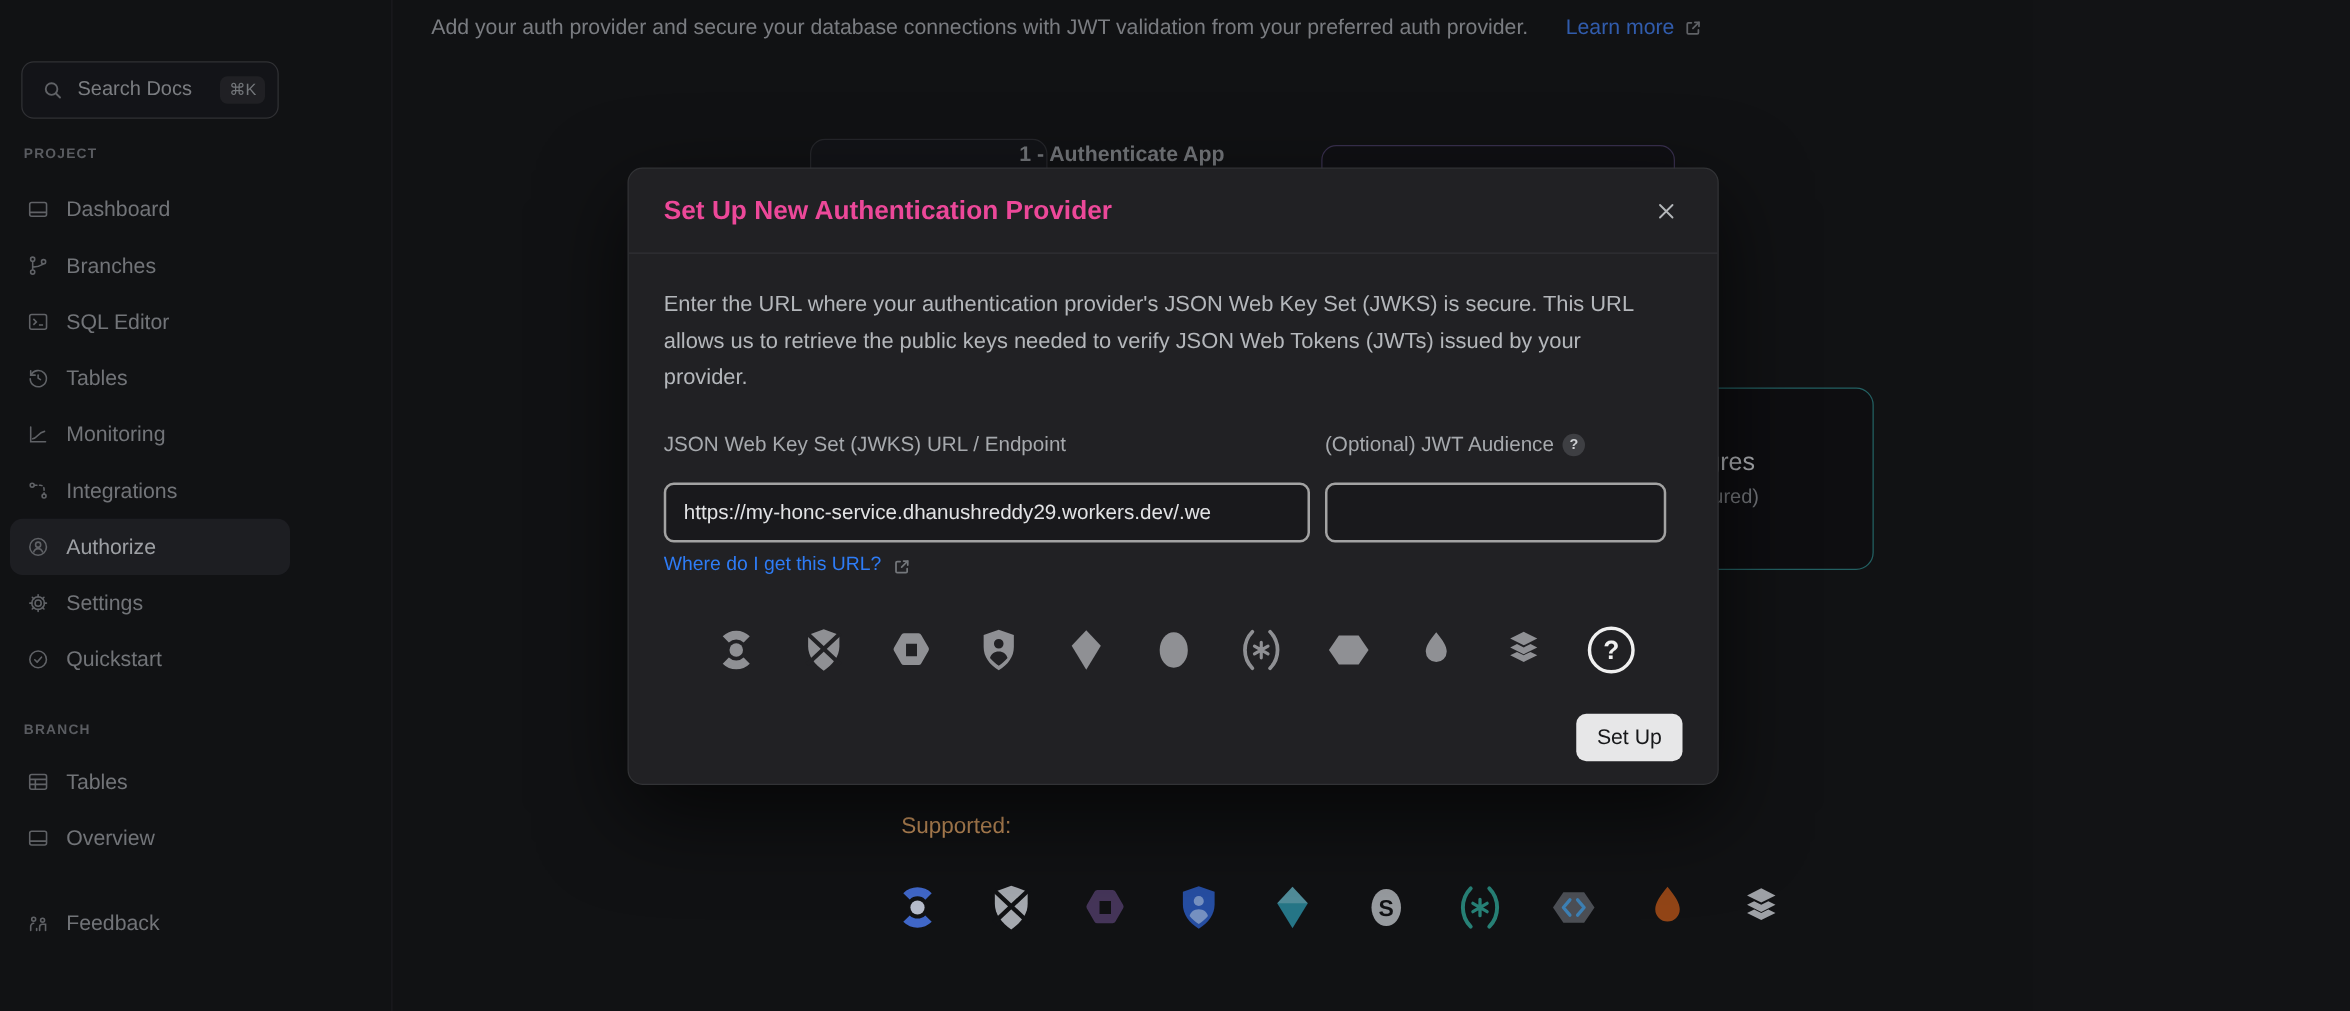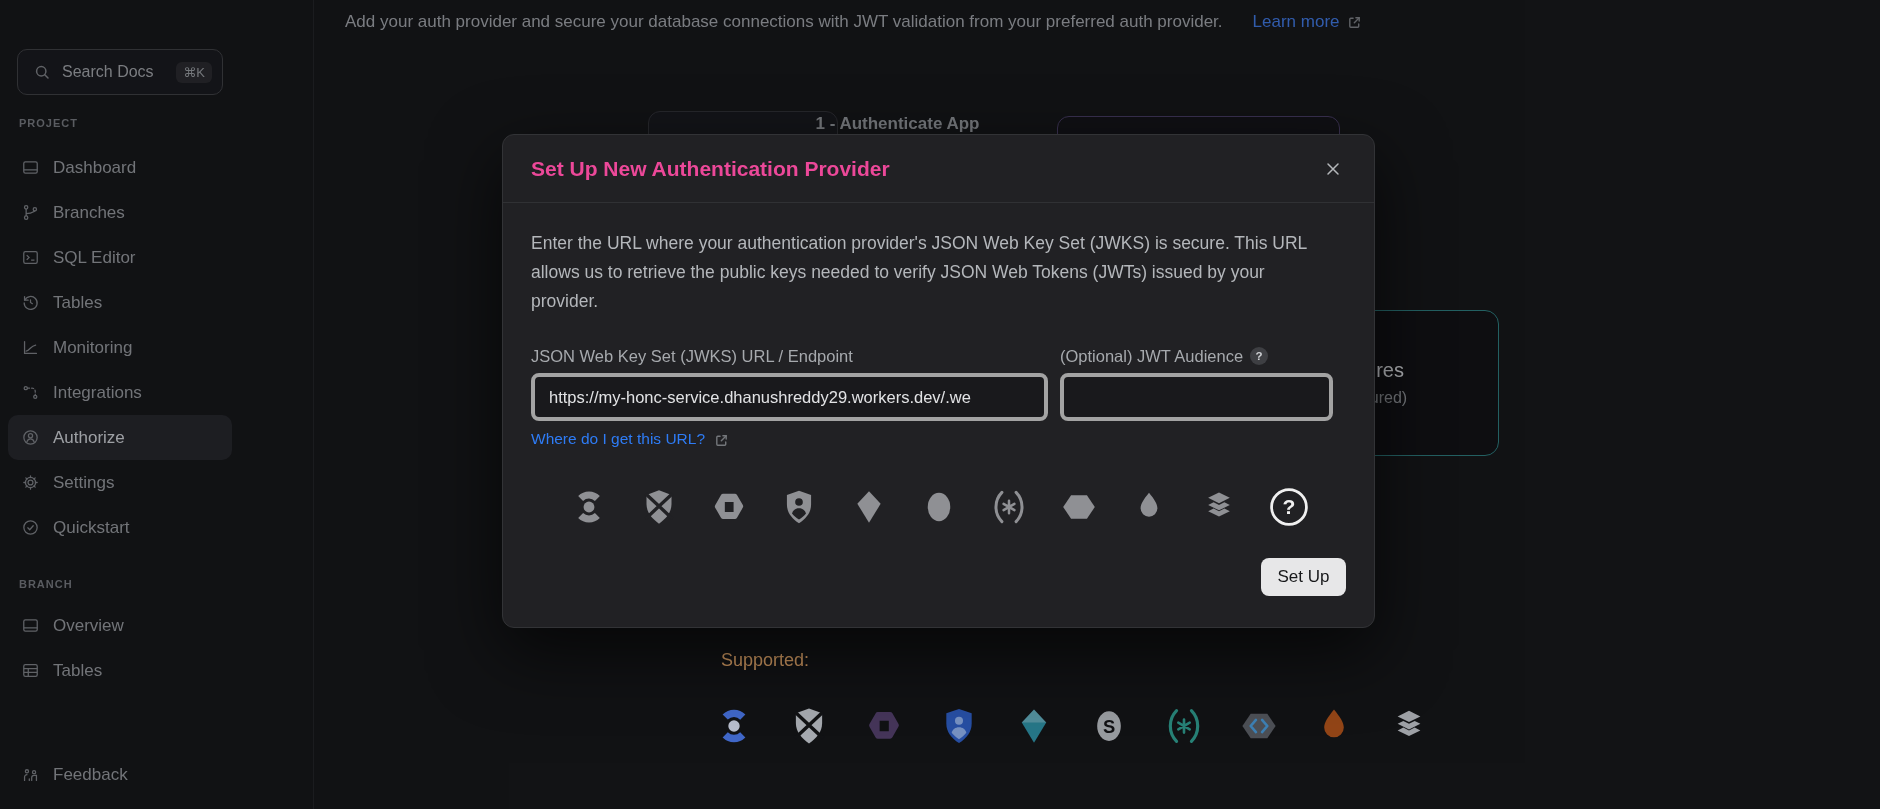--- a/index.html
+++ b/index.html
@@ -16,21 +16,21 @@
   .search .grow{flex:1;}
   .kbd{background:#26272a;color:#8d9094;border-radius:6px;font-size:13px;padding:3px 7px;}
   .sec-label{position:absolute;left:19px;font-size:11px;letter-spacing:.09em;color:#6d7074;font-weight:600;}
   .nav{position:absolute;left:8px;top:145px;width:224px;}
   .nav.branch{top:603px;}
   .item{height:45px;display:flex;align-items:center;gap:13px;padding:0 12px;
     border-radius:10px;font-size:17px;color:#8a8d91;cursor:pointer;}
   .item.active{background:#232428;color:#bfc2c6;}
   .ic{display:flex;align-items:center;justify-content:center;width:20px;height:20px;color:#74777b;}
   .ic svg{display:block;}
-  .feedback-item{position:absolute;left:8px;top:752px;width:224px;}
+  .feedback-item{position:absolute;left:8px;top:716px;width:224px;}
 
   
   .vdivider{position:absolute;left:313px;top:0;width:1px;height:809px;background:#202124;}
   .top-note{position:absolute;left:345px;top:12px;font-size:17px;color:#94979b;display:flex;gap:6px;align-items:center;white-space:nowrap;}
   .top-note a{color:#3b6fd0;text-decoration:none;display:inline-flex;align-items:center;gap:5px;cursor:pointer;padding-left:24px;}
   .bg-card{position:absolute;border-radius:12px;background:#17181b;}
   .card-left{left:648px;top:111px;width:190px;height:60px;border:1px solid #2e2f33;}
   .card-right{left:1057px;top:116px;width:283px;height:60px;border:1px solid #453a5e;background:#131316;}
   .step-label{position:absolute;left:775px;top:114px;width:245px;font-size:17px;font-weight:600;color:#8d9094;text-align:center;white-space:nowrap;}
   .pg-card{position:absolute;left:1230px;top:310px;width:269px;height:146px;border:1px solid #2a7576;
@@ -50,21 +50,21 @@
   .m-header{height:68px;display:flex;align-items:center;justify-content:space-between;
     padding:0 28px;border-bottom:1px solid #303134;}
   .m-title{font-size:21px;font-weight:600;color:#ec4899;}
   .m-close{width:26px;height:26px;display:flex;align-items:center;justify-content:center;color:#b4b7ba;cursor:pointer;}
   .m-body{padding:0 28px;}
   .m-desc{margin-top:26px;max-width:778px;font-size:17.5px;line-height:29px;color:#b4b7bb;}
   .form-row{margin-top:30px;display:flex;gap:12px;}
   .field-label{font-size:16.5px;color:#a6a9ad;height:20px;display:flex;align-items:center;gap:7px;}
   .q-badge{width:18px;height:18px;border-radius:50%;background:#3e3f43;color:#cfd1d4;
     font-size:11.5px;font-weight:700;display:inline-flex;align-items:center;justify-content:center;cursor:pointer;}
-  .tb{margin-top:7px;height:48px;border-radius:8px;border:4px solid #a3a3a3;background:#19191c;
+  .tb{margin-top:20px;height:48px;border-radius:8px;border:2px solid #a3a3a3;background:#19191c;
     color:#e2e3e5;font-size:16.5px;padding:0 14px;width:100%;outline:none;
     font-family:"Liberation Sans","DejaVu Sans",sans-serif;}
   .w-jwks{width:517px;}
   .w-aud{width:273px;}
   .help-link{margin-top:9px;font-size:15.5px;color:#2e7cf6;font-weight:500;display:inline-flex;align-items:flex-start;gap:6px;cursor:pointer;}
   .m-providers{margin-top:35px;display:flex;gap:26px;justify-content:center;}
   .pbtn{width:44px;height:44px;display:flex;align-items:center;justify-content:center;cursor:pointer;}
   .m-footer{margin-top:29px;display:flex;justify-content:flex-end;}
   .setup-btn{width:85px;height:38px;border:none;border-radius:8px;background:#e7e7e8;color:#17181a;
     font-size:17px;font-weight:500;cursor:pointer;font-family:"Liberation Sans","DejaVu Sans",sans-serif;}
@@ -177,34 +177,34 @@
         <span>Quickstart</span>
       </div>
     </nav>
 
     <div class="sec-label" style="top:578px">BRANCH</div>
 
     <nav class="nav branch">
       <div class="item">
         <span class="ic">
             <svg width="19" height="19" viewBox="0 0 24 24" fill="none" stroke="currentColor" stroke-width="1.6">
+              <rect x="3.5" y="4.5" width="17" height="15" rx="2"></rect>
+              <path d="M3.5 9.5h17M3.5 14.5h17M9.2 9.5v10"></path>
+            </svg>
+          </span>
+        <span>Tables</span>
+      </div>
+      <div class="item">
+        <span class="ic">
+            <svg width="19" height="19" viewBox="0 0 24 24" fill="none" stroke="currentColor" stroke-width="1.6">
               <rect x="3.5" y="5" width="17" height="14" rx="2"></rect>
               <path d="M3.5 15h17"></path>
             </svg>
           </span>
         <span>Overview</span>
-      </div>
-      <div class="item">
-        <span class="ic">
-            <svg width="19" height="19" viewBox="0 0 24 24" fill="none" stroke="currentColor" stroke-width="1.6">
-              <rect x="3.5" y="4.5" width="17" height="15" rx="2"></rect>
-              <path d="M3.5 9.5h17M3.5 14.5h17M9.2 9.5v10"></path>
-            </svg>
-          </span>
-        <span>Tables</span>
       </div>
     </nav>
 
     <div class="feedback-item">
       <div class="item">
         <span class="ic">
             <svg width="19" height="19" viewBox="0 0 24 24" fill="none" stroke="currentColor" stroke-width="1.6" stroke-linecap="round">
               <circle cx="7.5" cy="8" r="2"></circle>
               <path d="M4.5 19.5v-4.3a3 3 0 0 1 3-3h0M10.5 19.5v-2"></path>
               <circle cx="16.5" cy="9" r="2"></circle>

